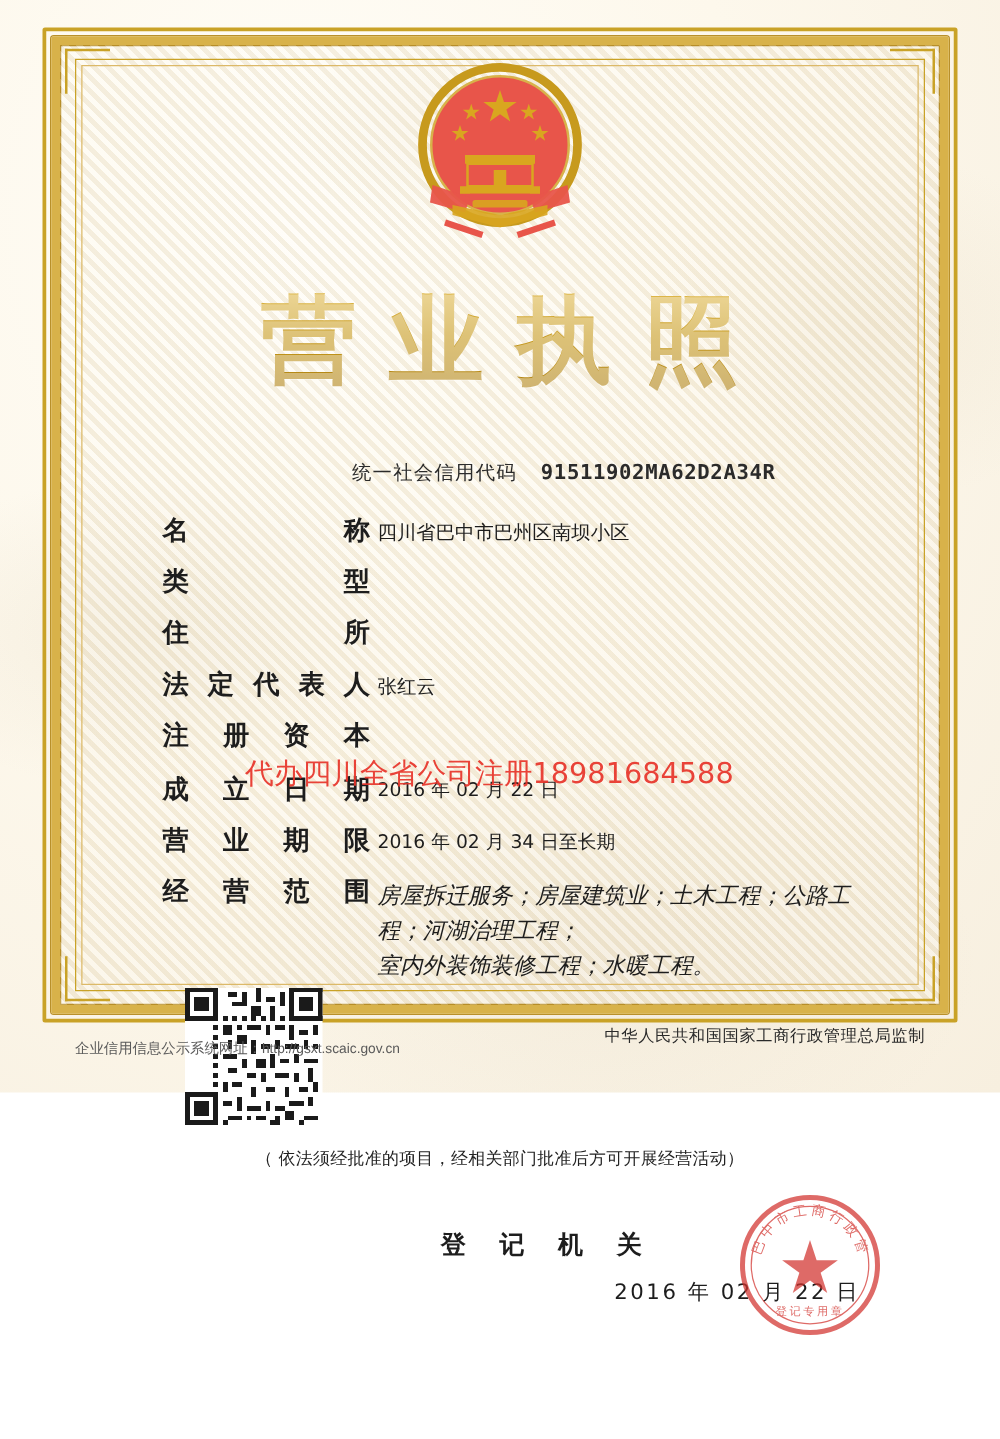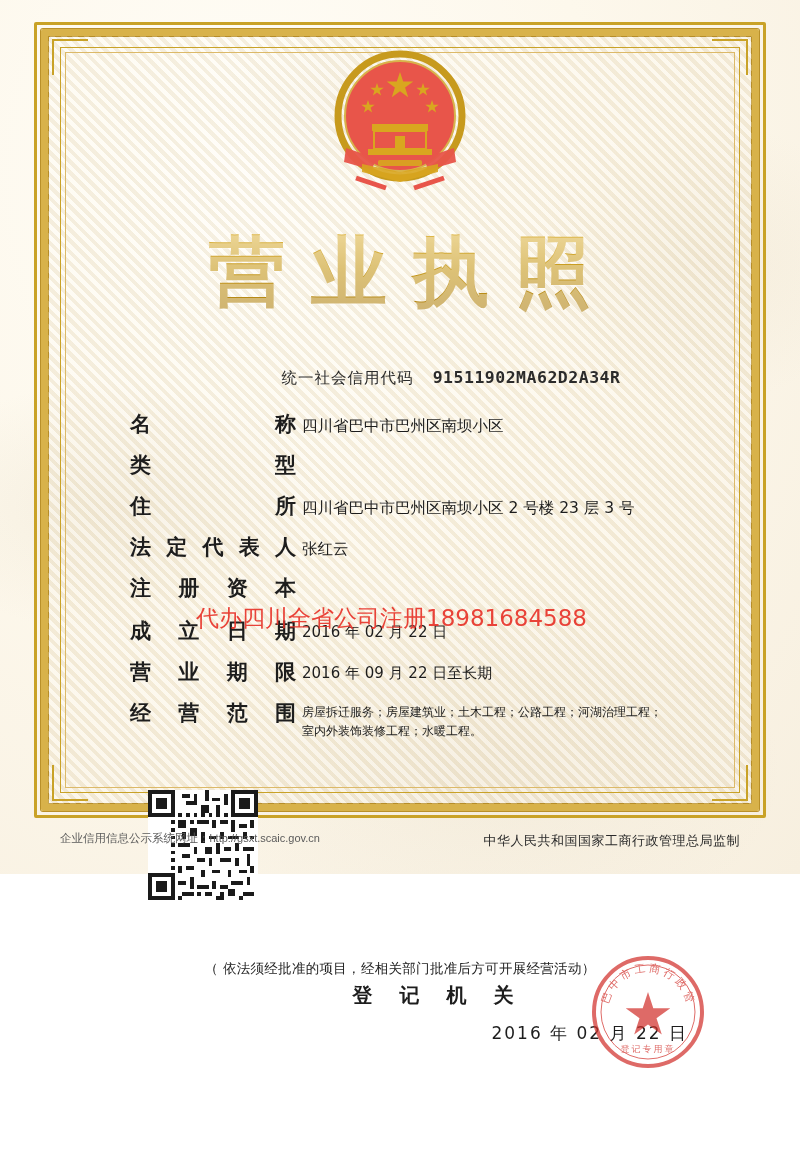--- a/index.html
+++ b/index.html
@@ -156,23 +156,24 @@
   .row .value {
     font-size: 15.5px;
     color: #1d1d1d;
     line-height: 1.45;
     padding-top: 5px;
   }
   .row .value.mono-mix {
     font-size: 15px;
   }
   .row.scope .value {
-    font-size: 12px;
+    font-size: 18px;
     line-height: 1.55;
     padding-top: 4px;
+    font-style: italic;
   }
   .row.capital { height: 30px; }
 
   
   .ad-overlay {
     position: absolute;
     top: 603px;
     left: 196px;
     font-size: 23px;
     color: #e8342a;
@@ -193,21 +194,20 @@
 
   
   .legal-note {
     position: absolute;
     top: 918px;
     left: 0; right: 0;
     text-align: center;
     font-size: 13.5px;
     color: #222;
     letter-spacing: .3px;
-    margin-top: 42px;
   }
 
   
   .registrar {
     position: absolute;
     top: 982px;
     left: 0; right: 0;
     text-align: center;
     padding-left: 76px;
     font-size: 20px;
@@ -253,21 +253,21 @@
     color: #5a5a5a;
   }
   .footer-left .url {
     font-family: Liberation Sans, sans-serif;
     font-size: 11px;
     letter-spacing: 0;
   }
   .footer-right {
     position: absolute;
     right: 60px;
-    bottom: 24px;
+    bottom: 36px;
     font-size: 13px;
     color: #2a2a2a;
     letter-spacing: .5px;
   }
 </style>
 </head>
 <body>
 
 <div id="license">
 
@@ -342,21 +342,20 @@
         <span>类</span>
         <span>型</span>
       </div>
     </div>
 
     <div class="row">
       <div class="label">
         <span>住</span>
         <span>所</span>
       </div>
-      <div class="value">四川省巴中市巴州区南坝小区 2 号楼 23 层 3 号</div>
     </div>
 
     <div class="row">
       <div class="label">
         <span>法</span>
         <span>定</span>
         <span>代</span>
         <span>表</span>
         <span>人</span>
       </div>
@@ -383,21 +382,21 @@
       <div class="value mono-mix">2016 年 02 月 22 日</div>
     </div>
 
     <div class="row">
       <div class="label">
         <span>营</span>
         <span>业</span>
         <span>期</span>
         <span>限</span>
       </div>
-      <div class="value mono-mix">2016 年 09 月 22 日至长期</div>
+      <div class="value mono-mix">2016 年 02 月 34 日至长期</div>
     </div>
 
     <div class="row scope">
       <div class="label">
         <span>经</span>
         <span>营</span>
         <span>范</span>
         <span>围</span>
       </div>
       <div class="value" style="white-space: pre-line;">房屋拆迁服务；房屋建筑业；土木工程；公路工程；河湖治理工程；

